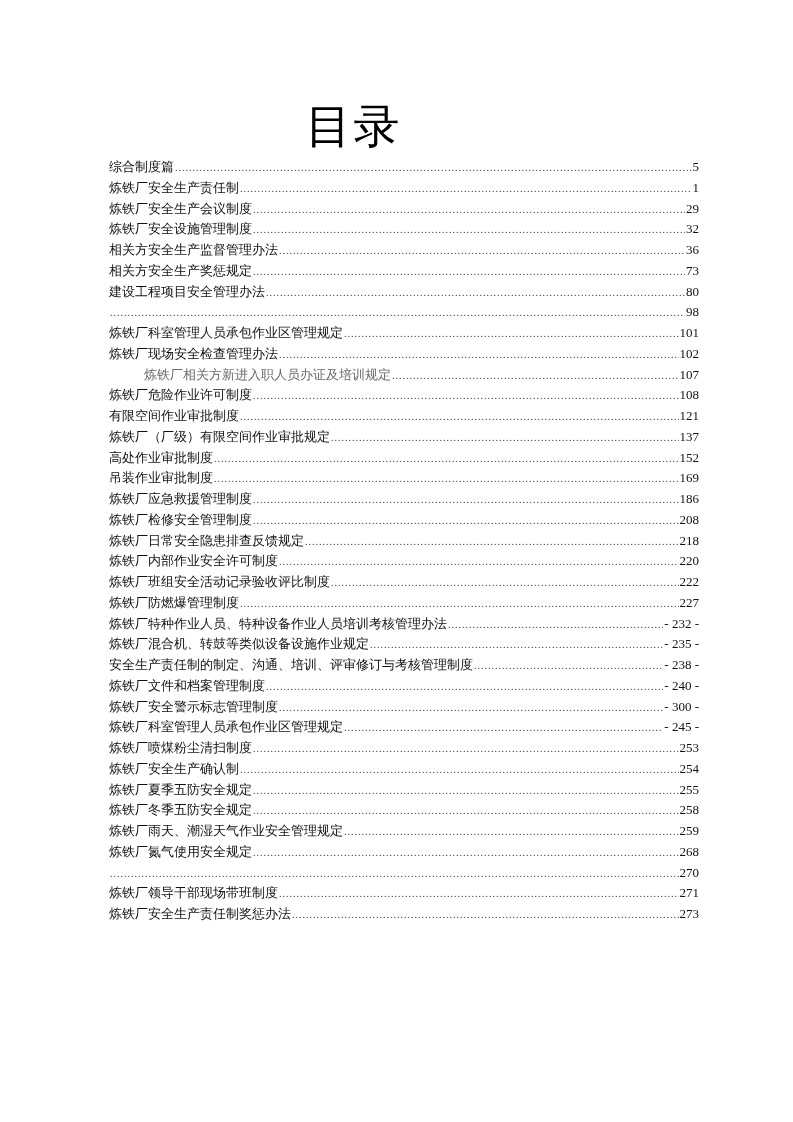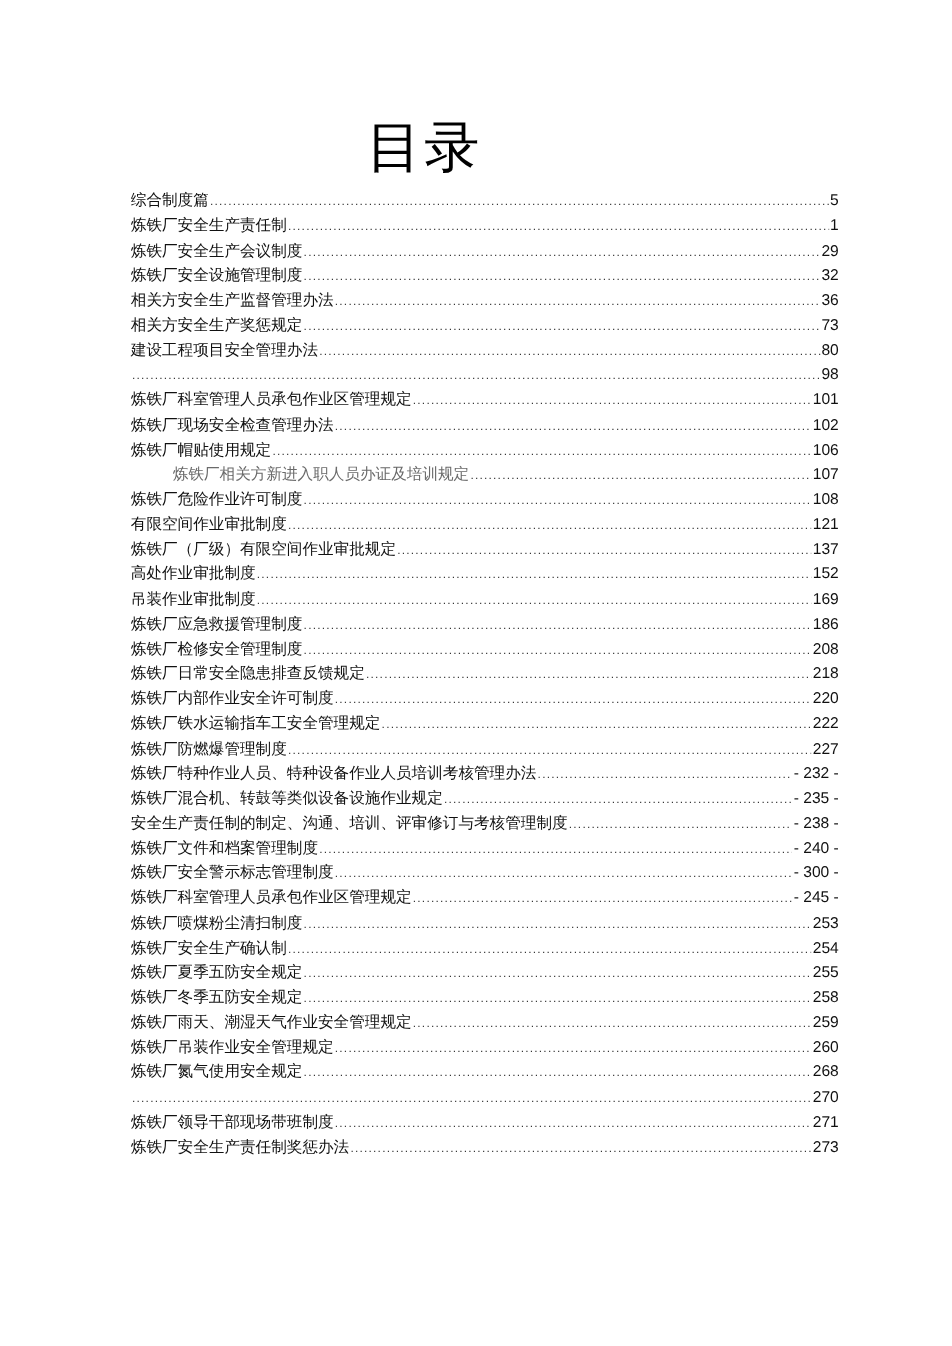--- a/index.html
+++ b/index.html
@@ -1,21 +1,21 @@
 <!DOCTYPE html>
 <html><head>
 <meta charset="utf-8">
 <style>
   html, body { margin: 0; padding: 0; background: #ffffff; }
   body { width: 793px; height: 1122px; position: relative; overflow: hidden;
          font-family: "Liberation Sans", "DejaVu Sans", sans-serif; color: #111; }
   .title { position: absolute; left: 0; width: 707px; top: 96px; text-align: center;
-           font-family: Liberation Mono, monospace; font-size: 46px; line-height: 60px;
+           font-family: Liberation Sans, sans-serif; font-size: 46px; line-height: 60px;
            color: #000; letter-spacing: 2px; }
-  .toc { position: absolute; left: 109px; top: 157px; width: 590px; list-style: none; margin: 0; padding: 0; }
+  .toc { position: absolute; left: 109px; top: 157px; width: 590px; list-style: none; margin: 0; padding: 0; font-family: Liberation Serif, serif; }
   .row { display: flex; align-items: baseline; height: 20.75px; line-height: 20.75px; font-size: 13px; }
   .row .label { white-space: nowrap; flex: 0 0 auto; }
   .row .leader { flex: 1 1 auto; overflow: hidden; white-space: nowrap; margin: 0 1px; color: #333;
                  font-size: 10px; letter-spacing: 1px; }
   .row .leader::before { content: "......................................................................................................................................................................................................................................................"; }
   .row .page { flex: 0 0 auto; white-space: nowrap; text-align: right; }
   .row.muted .label { color: #6a6a6a; margin-left: 35px; }
 </style>
 </head>
 <body>
@@ -65,25 +65,20 @@
     <li class="row">
       <span class="label">炼铁厂科室管理人员承包作业区管理规定</span>
       <span class="leader"></span>
       <span class="page">101</span>
     </li>
     <li class="row">
       <span class="label">炼铁厂现场安全检查管理办法</span>
       <span class="leader"></span>
       <span class="page">102</span>
     </li>
-    <li class="row">
-      <span class="label">炼铁厂帽贴使用规定</span>
-      <span class="leader"></span>
-      <span class="page">106</span>
-    </li>
     <li class="row muted">
       <span class="label">炼铁厂相关方新进入职人员办证及培训规定</span>
       <span class="leader"></span>
       <span class="page">107</span>
     </li>
     <li class="row">
       <span class="label">炼铁厂危险作业许可制度</span>
       <span class="leader"></span>
       <span class="page">108</span>
     </li>
@@ -121,21 +116,21 @@
       <span class="label">炼铁厂日常安全隐患排查反馈规定</span>
       <span class="leader"></span>
       <span class="page">218</span>
     </li>
     <li class="row">
       <span class="label">炼铁厂内部作业安全许可制度</span>
       <span class="leader"></span>
       <span class="page">220</span>
     </li>
     <li class="row">
-      <span class="label">炼铁厂铁水运输指车工安全管理规定</span>
+      <span class="label">炼铁厂班组安全活动记录验收评比制度</span>
       <span class="leader"></span>
       <span class="page">222</span>
     </li>
     <li class="row">
       <span class="label">炼铁厂防燃爆管理制度</span>
       <span class="leader"></span>
       <span class="page">227</span>
     </li>
     <li class="row">
       <span class="label">炼铁厂特种作业人员、特种设备作业人员培训考核管理办法</span>
@@ -184,25 +179,20 @@
     </li>
     <li class="row">
       <span class="label">炼铁厂冬季五防安全规定</span>
       <span class="leader"></span>
       <span class="page">258</span>
     </li>
     <li class="row">
       <span class="label">炼铁厂雨天、潮湿天气作业安全管理规定</span>
       <span class="leader"></span>
       <span class="page">259</span>
-    </li>
-    <li class="row">
-      <span class="label">炼铁厂吊装作业安全管理规定</span>
-      <span class="leader"></span>
-      <span class="page">260</span>
     </li>
     <li class="row">
       <span class="label">炼铁厂氮气使用安全规定</span>
       <span class="leader"></span>
       <span class="page">268</span>
     </li>
     <li class="row">
       <span class="leader"></span>
       <span class="page">270</span>
     </li>

